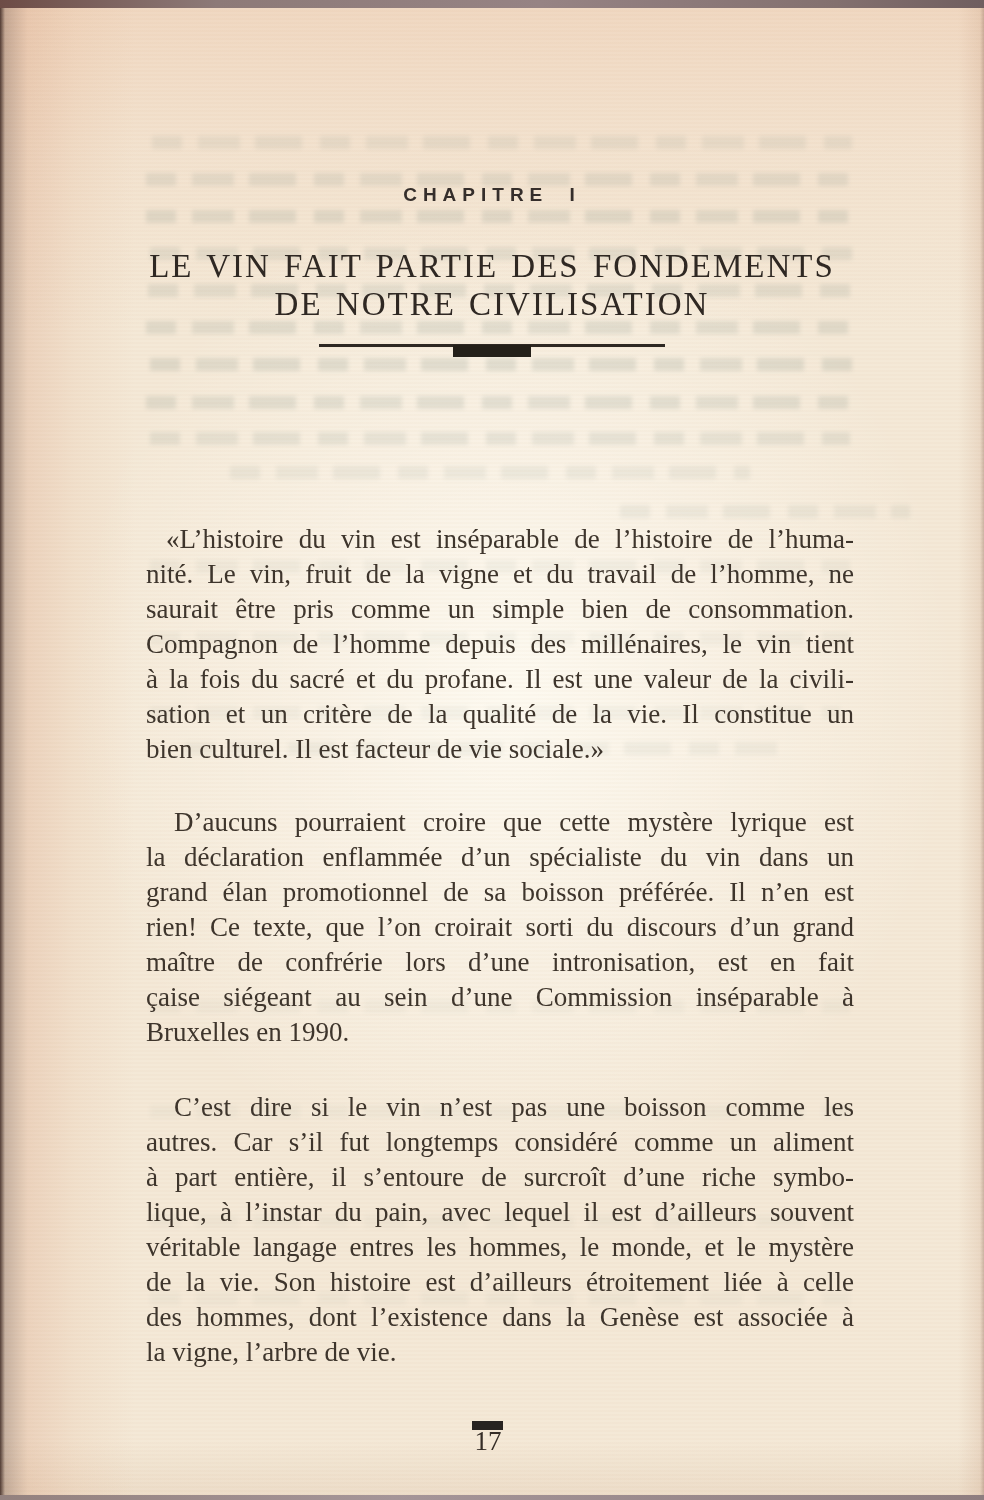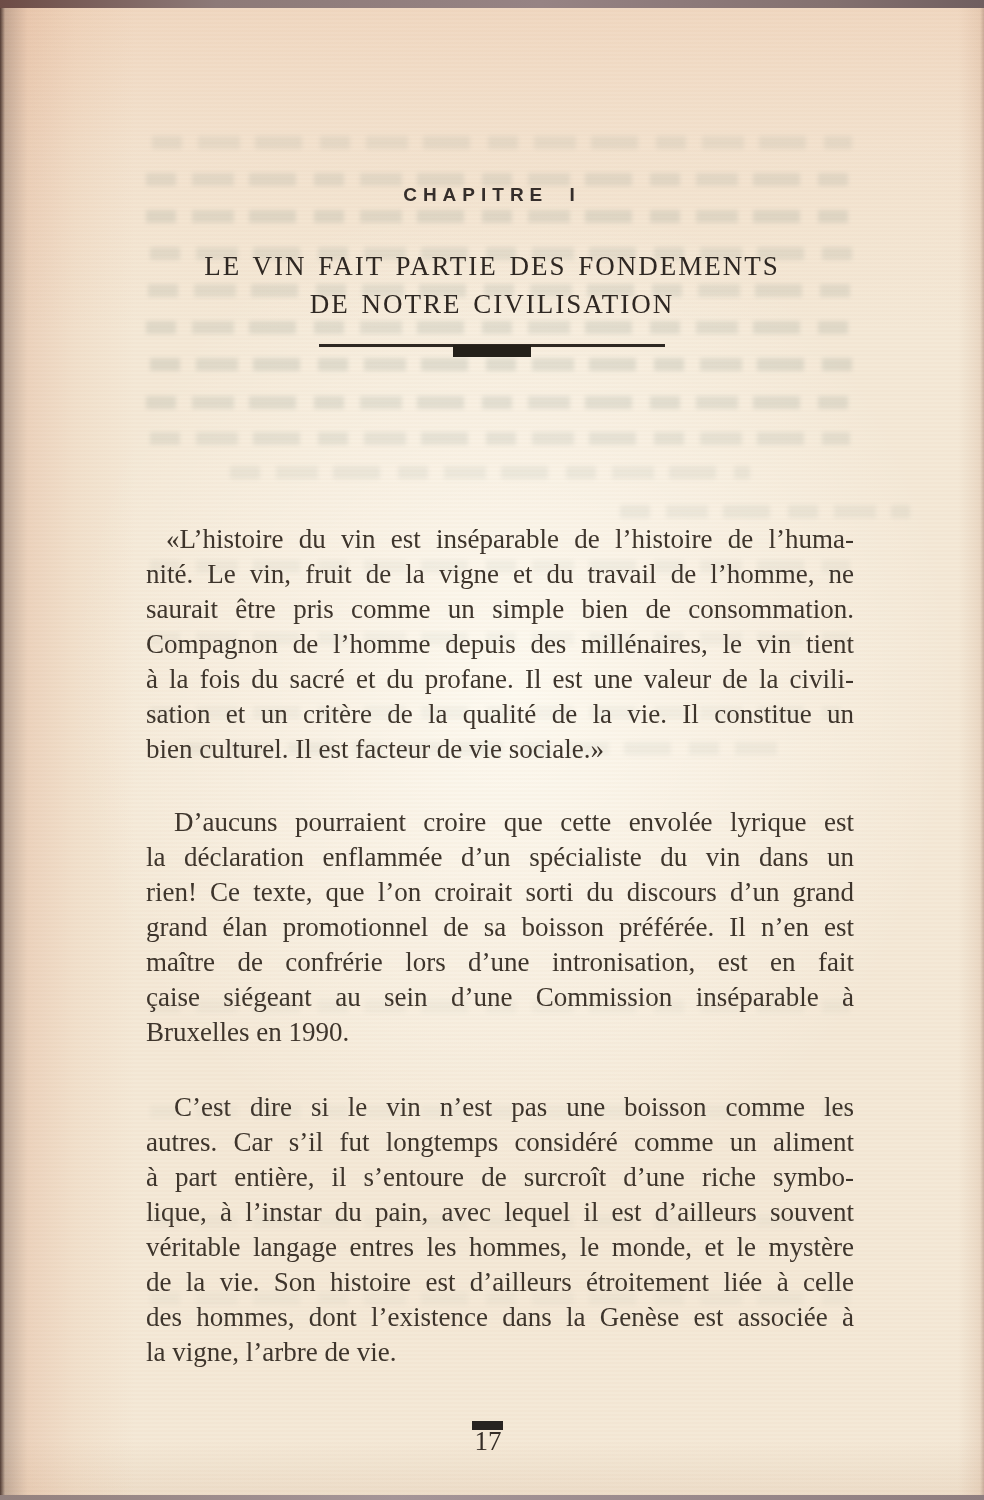--- a/index.html
+++ b/index.html
@@ -45,21 +45,21 @@
     position: absolute; top: 184px; left: 0; width: 100%;
     text-align: center;
     font-family: "Liberation Sans", sans-serif;
     font-weight: bold; font-size: 19px;
     letter-spacing: 6px; word-spacing: 10px;
     color: #352e2b;
   }
   .book-title {
     position: absolute; top: 247px; left: 0; width: 100%;
     text-align: center;
-    font-size: 27px; line-height: 38px;
+    font-size: 33px; line-height: 38px;
     letter-spacing: 2px; word-spacing: 3px;
     color: #2f2823;
   }
   .divider {
     position: absolute; top: 344px; left: 50%;
     width: 346px; transform: translateX(-50%);
   }
   .divider-line { height: 3px; background: #2e2924; }
   .divider-bar { width: 78px; height: 12px; background: #242019; margin: -2px auto 0 auto; }
   .para {
@@ -134,24 +134,24 @@
         <div class="textline">«L’histoire du vin est inséparable de l’histoire de l’huma-</div>
         <div class="textline">nité. Le vin, fruit de la vigne et du travail de l’homme, ne</div>
         <div class="textline">saurait être pris comme un simple bien de consommation.</div>
         <div class="textline">Compagnon de l’homme depuis des millénaires, le vin tient</div>
         <div class="textline">à la fois du sacré et du profane. Il est une valeur de la civili-</div>
         <div class="textline">sation et un critère de la qualité de la vie. Il constitue un</div>
         <div class="textline last">bien culturel. Il est facteur de vie sociale.»</div>
       </div>
 
     <div class="para" id="paragraph-1">
-        <div class="textline">D’aucuns pourraient croire que cette envolée lyrique est</div>
+        <div class="textline">D’aucuns pourraient croire que cette mystère lyrique est</div>
         <div class="textline">la déclaration enflammée d’un spécialiste du vin dans un</div>
+        <div class="textline">grand élan promotionnel de sa boisson préférée. Il n’en est</div>
         <div class="textline">rien! Ce texte, que l’on croirait sorti du discours d’un grand</div>
-        <div class="textline">grand élan promotionnel de sa boisson préférée. Il n’en est</div>
         <div class="textline">maître de confrérie lors d’une intronisation, est en fait</div>
         <div class="textline">çaise siégeant au sein d’une Commission inséparable à</div>
         <div class="textline last">Bruxelles en 1990.</div>
       </div>
 
     <div class="para" id="paragraph-2">
         <div class="textline">C’est dire si le vin n’est pas une boisson comme les</div>
         <div class="textline">autres. Car s’il fut longtemps considéré comme un aliment</div>
         <div class="textline">à part entière, il s’entoure de surcroît d’une riche symbo-</div>
         <div class="textline">lique, à l’instar du pain, avec lequel il est d’ailleurs souvent</div>

